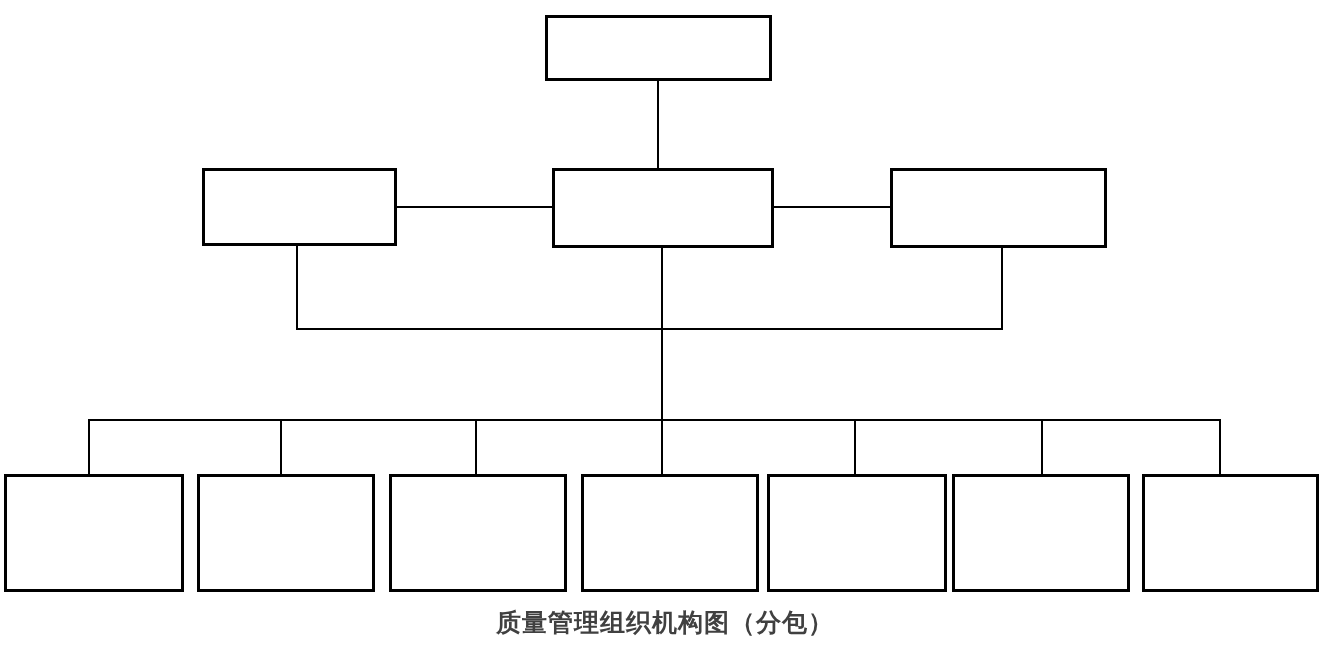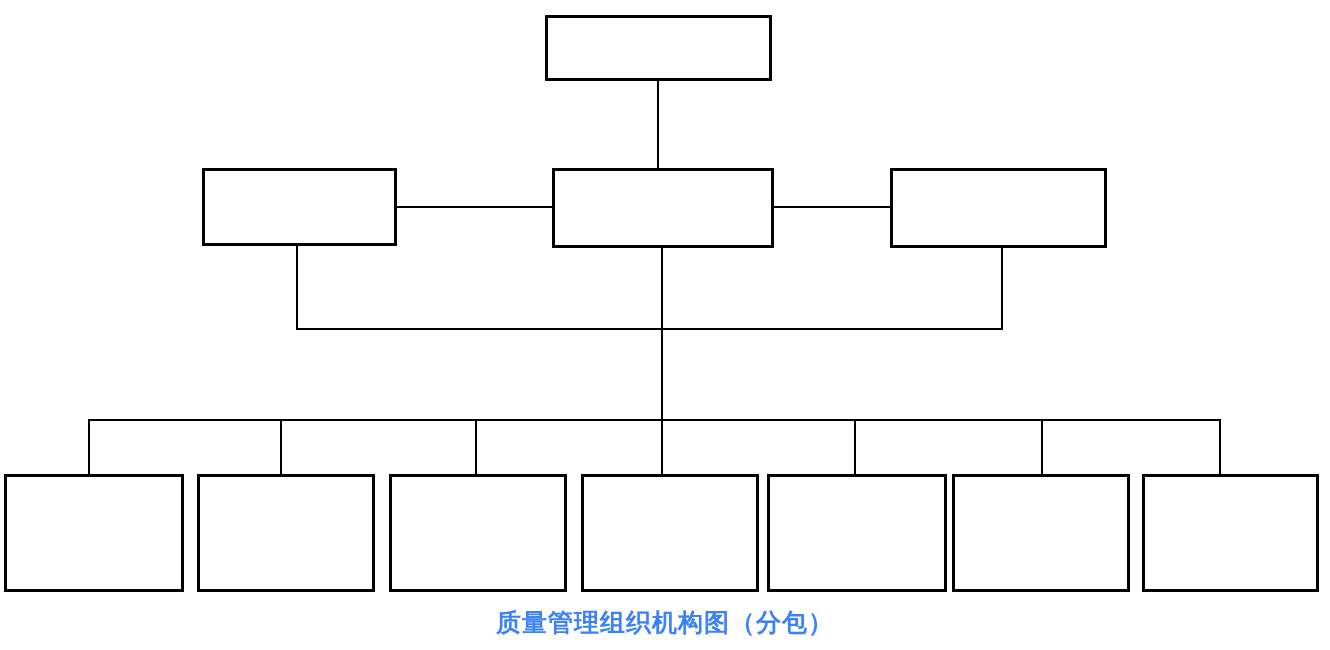--- a/index.html
+++ b/index.html
@@ -23,21 +23,21 @@
   }
   .caption {
     position: absolute;
     left: 0;
     width: 100%;
     top: 606px;
     text-align: center;
     font-weight: bold;
     font-size: 25px;
     letter-spacing: 1px;
-    color: #3b82f6;
+    color: #404040;
   }
 </style>
 </head>
 <body>
 
 <div class="canvas">
 
   <div class="line" style="left:657px; top:78px;  width:2px;    height:92px;"></div>
   <div class="line" style="left:394px; top:206px; width:160px;  height:2px;"></div>
   <div class="line" style="left:771px; top:206px; width:121px;  height:2px;"></div>

